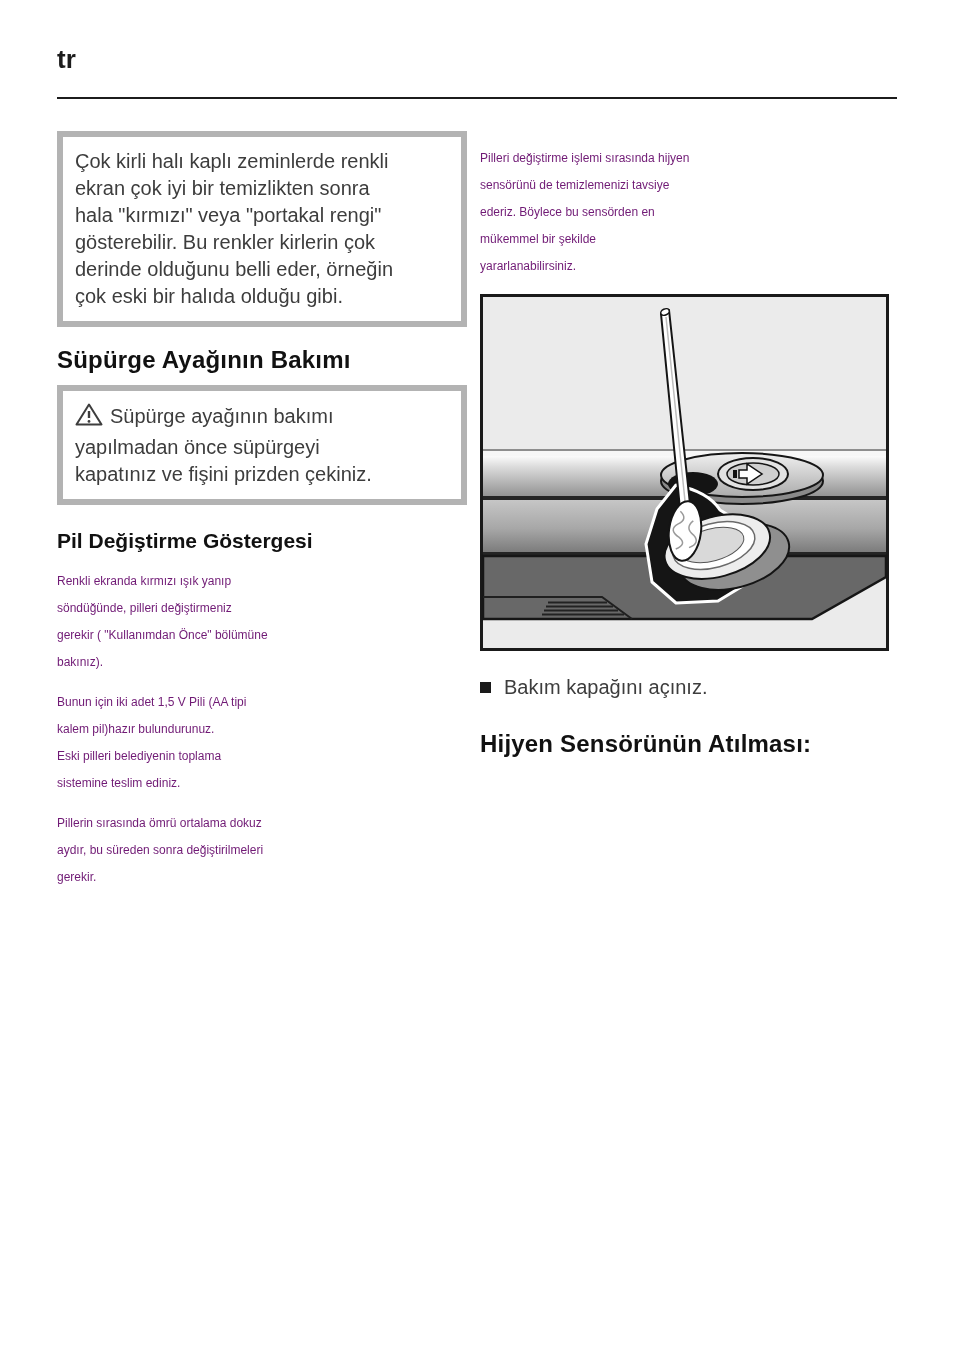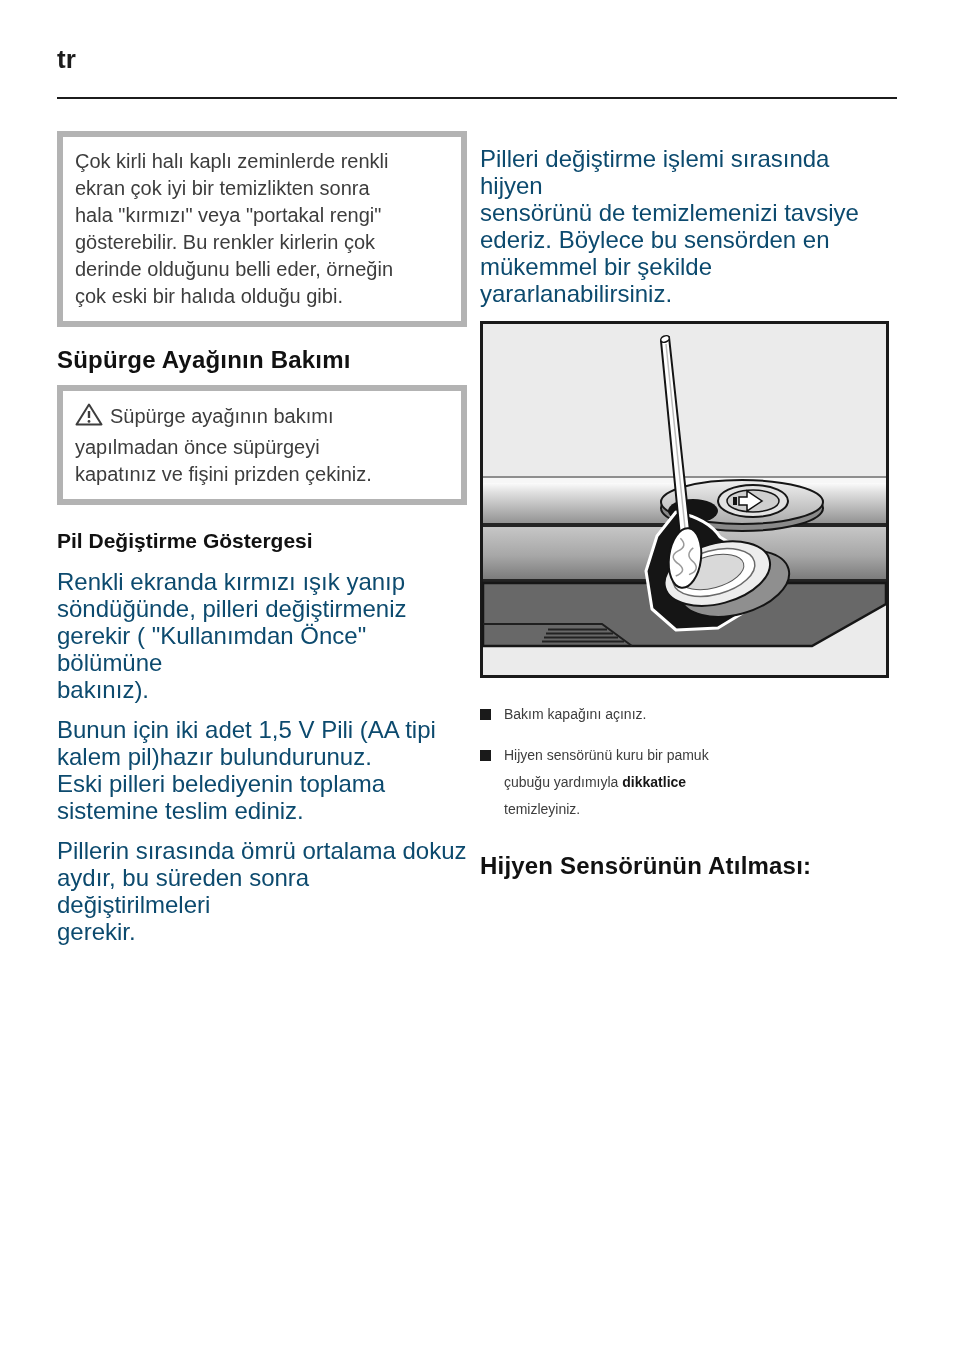--- a/index.html
+++ b/index.html
@@ -32,33 +32,33 @@
   h2.section{
     font-size:24px;line-height:30px;font-weight:700;color:#111;
     margin:18px 0 0 0;letter-spacing:.2px;
   }
   h3.subsection{
     font-size:21px;line-height:27px;font-weight:700;color:#111;
     margin:22px 0 0 0;
   }
   .col h3.first{margin-top:0;}
   p.body{
-    margin:14px 0 0 0;font-size:24px;line-height:27px;white-space:pre-line;color:#0c4a6e;
+    margin:14px 0 0 0;font-size:12px;line-height:27px;white-space:pre-line;color:#701a75;
   }
   p.tight{margin-top:13px;}
 
   .warnbox{margin-top:10px;display:block;}
   .warn-line{font-size:20px;line-height:27px;color:#3d3d3d;}
   .warn-icon{display:inline-block;vertical-align:-4px;margin-right:7px;}
 
   figure.illustration{margin:14px 0 0 0;padding:0;width:409px;height:357px;}
   figure.illustration svg{display:block;}
 
   .bullets{margin-top:23px;}
-  .bullet{display:flex;margin-top:14px;font-size:14px;line-height:27px;color:#3d3d3d;}
+  .bullet{display:flex;margin-top:14px;font-size:20px;line-height:27px;color:#3d3d3d;}
   .bullet .marker{
     width:11px;height:11px;background:#1a1a1a;flex:0 0 11px;
     margin:8px 13px 0 0;
   }
   .bullet .btext{white-space:pre-line;}
   .bullet .btext b{color:#161616;}
 
   h2.section.right{margin-top:28px;}
 
   .pagenum{
@@ -193,26 +193,20 @@
             </g>
           </g>
         </svg>
       </figure>
 
       <div class="bullets">
         <div class="bullet">
           <span class="marker"></span>
           <span class="btext">Bakım kapağını açınız.</span>
         </div>
-        <div class="bullet">
-          <span class="marker"></span>
-          <span class="btext"><span>Hijyen sensörünü kuru bir pamuk
-çubuğu yardımıyla </span><b>dikkatlice</b><span>
-temizleyiniz.</span></span>
-        </div>
       </div>
 
       <h2 class="section right">Hijyen Sensörünün Atılması:</h2>
 
 
 
     </div>
   </div>
 
   <div class="pagenum">20</div>

